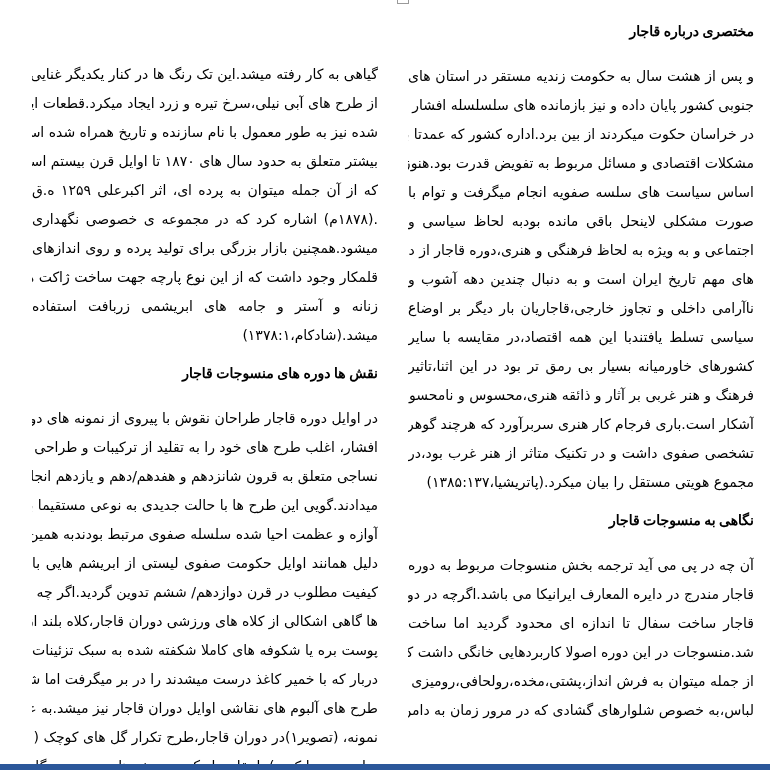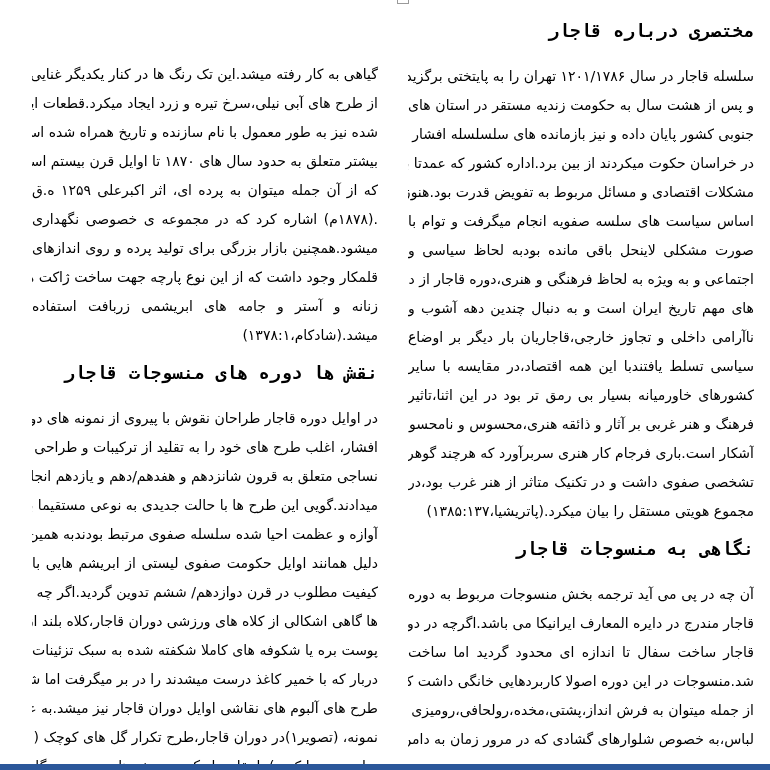--- a/index.html
+++ b/index.html
@@ -43,23 +43,23 @@
       left: 408px;
       width: 346px;
       top: 20px;
     }
     .col-left {
       left: 32px;
       width: 346px;
       top: 60px;
     }
     .heading {
-      font-family: Liberation Mono, monospace;
+      font-family: Liberation Serif, serif;
       font-weight: bold;
-      font-size: 18px;
+      font-size: 14px;
       line-height: 24px;
       margin: 0;
       padding: 0;
       text-align: right;
       text-align-last: right;
     }
     .para {
       font-size: 14px;
       line-height: 29px;
       margin: 0;
@@ -89,21 +89,20 @@
 </head>
 <body>
 
 <div class="page">
   <div class="top-mark"></div>
 
   <div class="column col-right">
     <h2 class="heading">مختصری درباره قاجار</h2>
     <div class="gap-after-heading"></div>
     <div class="para" id="rc-s1">
-        <span class="line">سلسله قاجار در سال ۱۲۰۱/۱۷۸۶ تهران را به پایتختی برگزید</span>
         <span class="line">و پس از هشت سال به حکومت زندیه مستقر در استان های</span>
         <span class="line">جنوبی کشور پایان داده و نیز بازمانده های سلسلسله افشار را که</span>
         <span class="line">در خراسان حکوت میکردند از بین برد.اداره کشور که عمدتا بر</span>
         <span class="line">مشکلات اقتصادی و مسائل مربوط به تفویض قدرت بود.هنوز به</span>
         <span class="line">اساس سیاست های سلسه صفویه انجام میگرفت و توام با</span>
         <span class="line">صورت مشکلی لاینحل باقی مانده بودبه لحاظ سیاسی و</span>
         <span class="line">اجتماعی و به ویژه به لحاظ فرهنگی و هنری،دوره قاجار از دوره</span>
         <span class="line">های مهم تاریخ ایران است و به دنبال چندین دهه آشوب و</span>
         <span class="line">ناآرامی داخلی و تجاوز خارجی،قاجاریان بار دیگر بر اوضاع</span>
         <span class="line">سیاسی تسلط یافتندبا این همه اقتصاد،در مقایسه با سایر</span>

